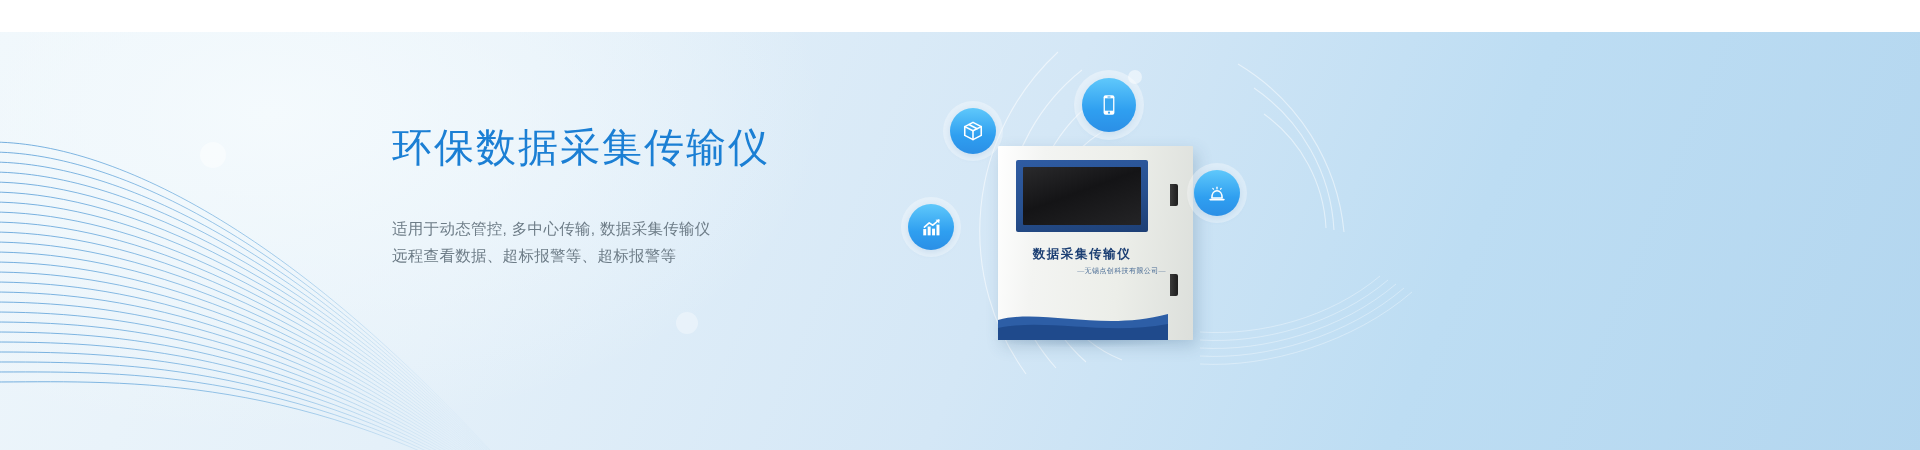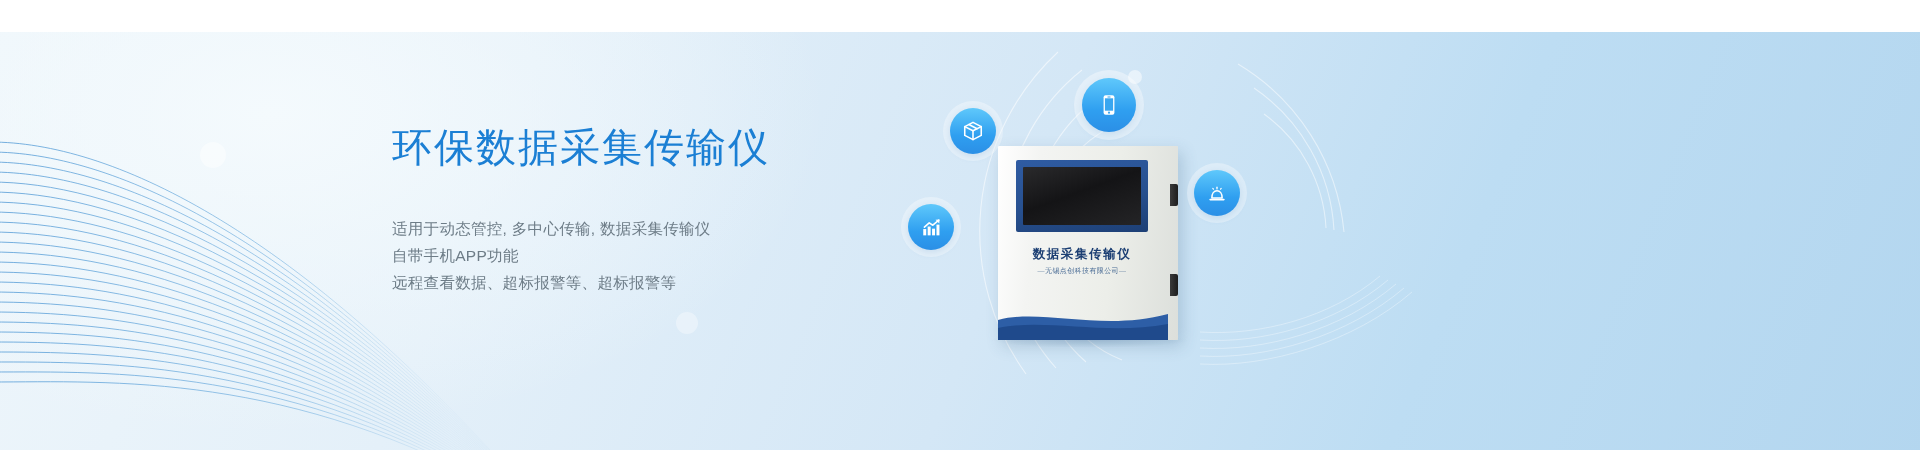--- a/index.html
+++ b/index.html
@@ -101,20 +101,21 @@
   
   #device {
     position: absolute;
     left: 138px;
     top: 114px;
     width: 180px;
     height: 194px;
     background: linear-gradient(96deg, #ffffff 0%, #f3f4f2 22%, #eceee9 62%, #dcdfdb 100%);
     box-shadow: 4px 6px 16px rgba(60,95,130,0.24);
     border-radius: 1px;
+    padding-left: 15px;
   }
   #device-screen-frame {
     position: absolute;
     left: 18px;
     top: 14px;
     width: 132px;
     height: 72px;
     background: linear-gradient(170deg, #2f5ca3 0%, #27508f 55%, #1d3f75 100%);
     border-radius: 2px;
     padding: 7px;
@@ -136,21 +137,21 @@
     font-weight: bold;
     font-size: 12.5px;
     letter-spacing: 1.6px;
     color: #1c3f73;
   }
   #device-company {
     position: absolute;
     left: 0;
     top: 120px;
     width: 168px;
-    text-align: center;
+    text-align: right;
     font-family: "Liberation Serif", "DejaVu Serif", serif;
     font-size: 7px;
     letter-spacing: 0.4px;
     color: #4a6c95;
   }
   #device-foot {
     position: absolute;
     left: 0;
     bottom: 0;
     width: 170px;
@@ -227,21 +228,20 @@
   </svg>
 
   <div class="bubble" style="left:200px; top:110px; width:26px; height:26px;"></div>
   <div class="bubble" style="left:676px; top:280px; width:22px; height:22px; background:rgba(255,255,255,0.35);"></div>
   <div class="bubble" style="left:1128px; top:38px; width:14px; height:14px; background:rgba(255,255,255,0.5);"></div>
 
   <div id="copy-block">
     <h1 id="headline">环保数据采集传输仪</h1>
 
     <div class="sub-line">适用于动态管控, 多中心传输, 数据采集传输仪</div>
-    <div class="sub-line">自带手机APP功能</div>
     <div class="sub-line">远程查看数据、超标报警等、超标报警等</div>
   </div>
 
   <div id="illustration">
 
     <svg id="arcs" viewBox="0 0 700 450">
       <g fill="none" stroke="#ffffff" stroke-opacity="0.55" stroke-width="1.1">
         <path d="M226,330 A170,170 0 0 1 246,60"></path>
         <path d="M196,336 A206,206 0 0 1 222,38"></path>
         <path d="M166,342 A244,244 0 0 1 198,20"></path>

